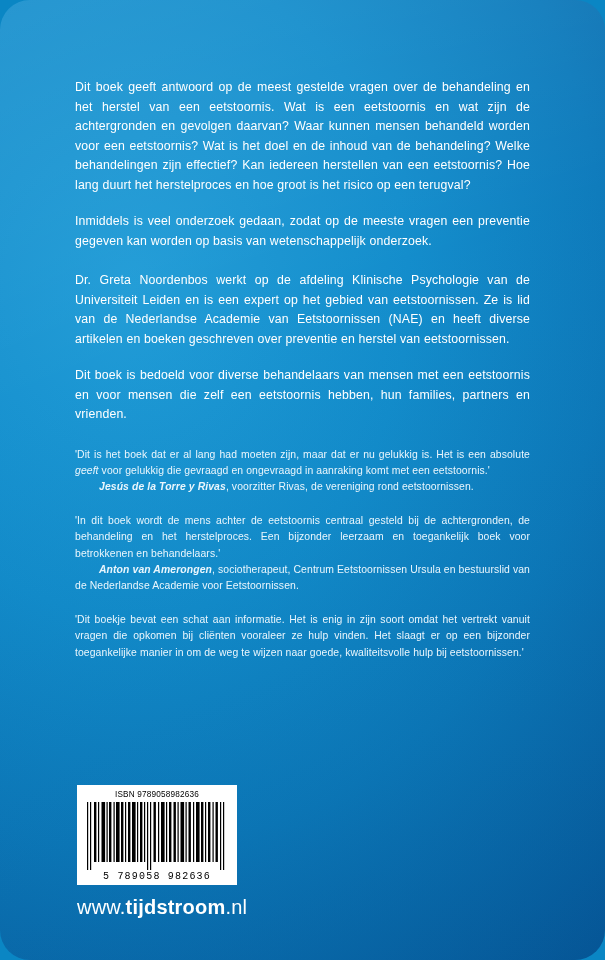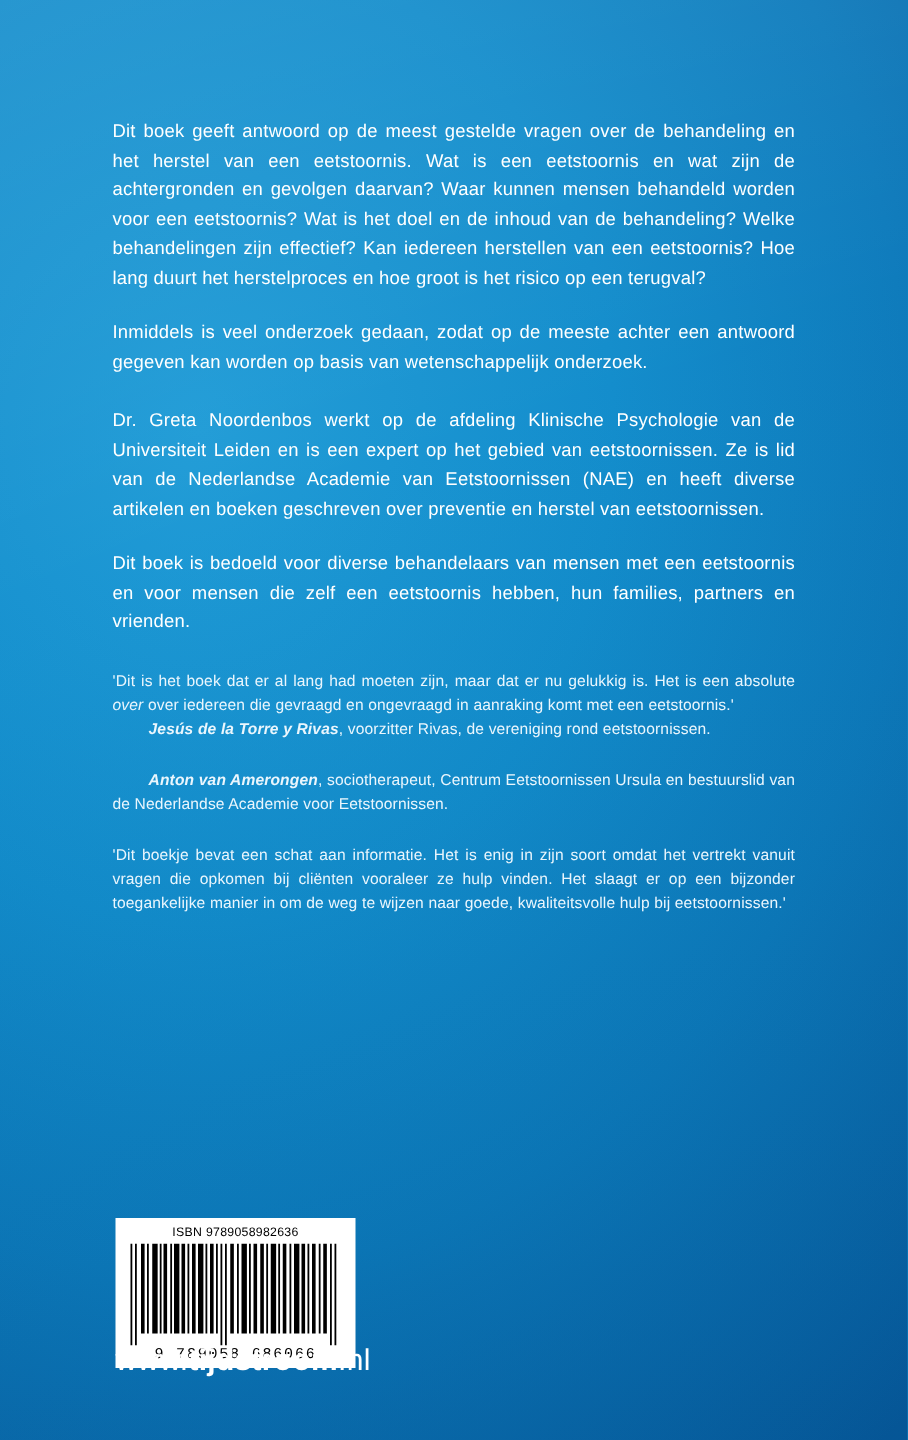--- a/index.html
+++ b/index.html
@@ -13,20 +13,21 @@
     font-family: "Liberation Sans", sans-serif;
     overflow: hidden;
   }
   .cover {
     position: relative;
     width: 605px;
     height: 960px;
     background: radial-gradient(ellipse 120% 90% at 22% 30%, #1c9ad6 0%, #0f8bcb 38%, #0a79bb 65%, #065b9e 100%);
     box-sizing: border-box;
     overflow: hidden;
+    border-radius: 30px;
   }
   .cover::before {
     content: "";
     position: absolute;
     left: 0; top: 0; right: 0; bottom: 0;
     background: linear-gradient(160deg, rgba(255,255,255,0.10) 0%, rgba(255,255,255,0.02) 35%, rgba(0,40,80,0.10) 100%);
     pointer-events: none;
   }
   .content {
     position: absolute;
@@ -74,21 +75,21 @@
     font-weight: bold;
     margin-left: 24px;
   }
   em {
     font-style: italic;
   }
   
   .barcode-box {
     position: absolute;
     left: 77px;
-    top: 812px;
+    top: 785px;
     width: 160px;
     background: #ffffff;
     padding: 5px 6px 3px 6px;
     box-sizing: border-box;
   }
   .isbn-label {
     text-align: center;
     font-size: 8.2px;
     color: #000000;
     font-family: "Liberation Sans", sans-serif;
@@ -120,32 +121,33 @@
     font-weight: bold;
   }
 </style>
 </head>
 <body>
 
 <div class="cover">
 
   <div class="content">
     <p class="body-para">Dit boek geeft antwoord op de meest gestelde vragen over de behandeling en het herstel van een eetstoornis. Wat is een eetstoornis en wat zijn de achtergronden en gevolgen daarvan? Waar kunnen mensen behandeld worden voor een eetstoornis? Wat is het doel en de inhoud van de behandeling? Welke behandelingen zijn effectief? Kan iedereen herstellen van een eetstoornis? Hoe lang duurt het herstelproces en hoe groot is het risico op een terugval?</p>
-    <p class="body-para">Inmiddels is veel onderzoek gedaan, zodat op de meeste achter een antwoord gegeven kan worden op basis van wetenschappelijk onderzoek.</p>
+    <p class="body-para">Inmiddels is veel onderzoek gedaan, zodat op de meeste vragen een preventie gegeven kan worden op basis van wetenschappelijk onderzoek.</p>
     <p class="body-para bio">Dr. Greta Noordenbos werkt op de afdeling Klinische Psychologie van de Universiteit Leiden en is een expert op het gebied van eetstoornissen. Ze is lid van de Nederlandse Academie van Eetstoornissen (NAE) en heeft diverse artikelen en boeken geschreven over preventie en herstel van eetstoornissen.</p>
     <p class="body-para">Dit boek is bedoeld voor diverse behandelaars van mensen met een eetstoornis en voor mensen die zelf een eetstoornis hebben, hun families, partners en vrienden.</p>
 
     <div class="quotes">
 
       <div class="quote">
-        <p class="qtext"><span>'Dit is het boek dat er al lang had moeten zijn, maar dat er nu gelukkig is. Het is een absolute </span><em>over</em><span> over iedereen die gevraagd en ongevraagd in aanraking komt met een eetstoornis.'</span></p>
+        <p class="qtext"><span>'Dit is het boek dat er al lang had moeten zijn, maar dat er nu gelukkig is. Het is een absolute </span><em>geeft</em><span> voor gelukkig die gevraagd en ongevraagd in aanraking komt met een eetstoornis.'</span></p>
         <p class="qattr"><span class="name">Jesús de la Torre y Rivas</span><span>, voorzitter Rivas, de vereniging rond eetstoornissen.</span></p>
       </div>
 
       <div class="quote">
+        <p class="qtext"><span>'In dit boek wordt de mens achter de eetstoornis centraal gesteld bij de achtergronden, de behandeling en het herstelproces. Een bijzonder leerzaam en toegankelijk boek voor betrokkenen en behandelaars.'</span><em></em><span></span></p>
         <p class="qattr"><span class="name">Anton van Amerongen</span><span>, sociotherapeut, Centrum Eetstoornissen Ursula en bestuurslid van de Nederlandse Academie voor Eetstoornissen.</span></p>
       </div>
 
       <div class="quote">
         <p class="qtext"><span>'Dit boekje bevat een schat aan informatie. Het is enig in zijn soort omdat het vertrekt vanuit vragen die opkomen bij cliënten vooraleer ze hulp vinden. Het slaagt er op een bijzonder toegankelijke manier in om de weg te wijzen naar goede, kwaliteitsvolle hulp bij eetstoornissen.'</span><em></em><span></span></p>
       </div>
 
     </div>
   </div>
 
@@ -186,18 +188,18 @@
         <rect x="113" y="0" width="3.6" height="60"></rect>
         <rect x="118" y="0" width="2.4" height="60"></rect>
         <rect x="122" y="0" width="1.2" height="60"></rect>
         <rect x="125" y="0" width="2.4" height="60"></rect>
         <rect x="129.5" y="0" width="1.2" height="60"></rect>
         <rect x="132.5" y="0" width="2.4" height="60"></rect>
         <rect x="137" y="0" width="1.2" height="68"></rect>
         <rect x="140" y="0" width="1.2" height="68"></rect>
       </g>
     </svg>
-    <div class="barcode-digits">9  789058  686066</div>
+    <div class="barcode-digits">5  789058  982636</div>
   </div>
 
   <div class="website"><span>www.</span><span class="bold">tijdstroom</span><span>.nl</span></div>
 
 </div>
 
 </body></html>

